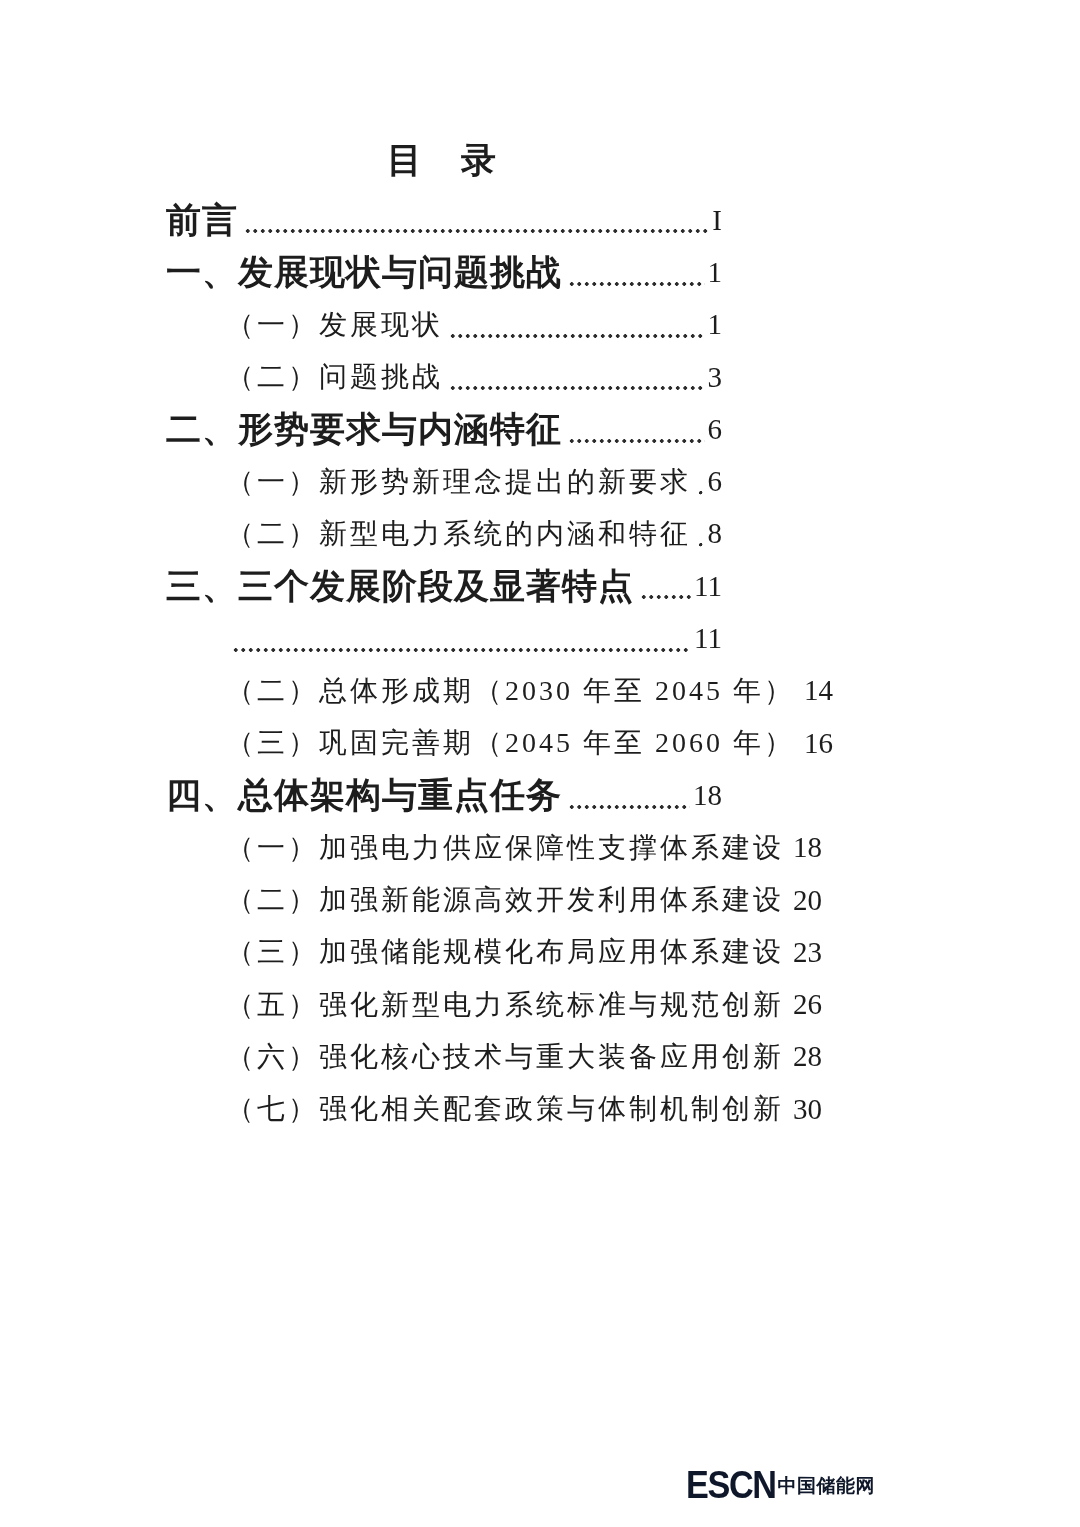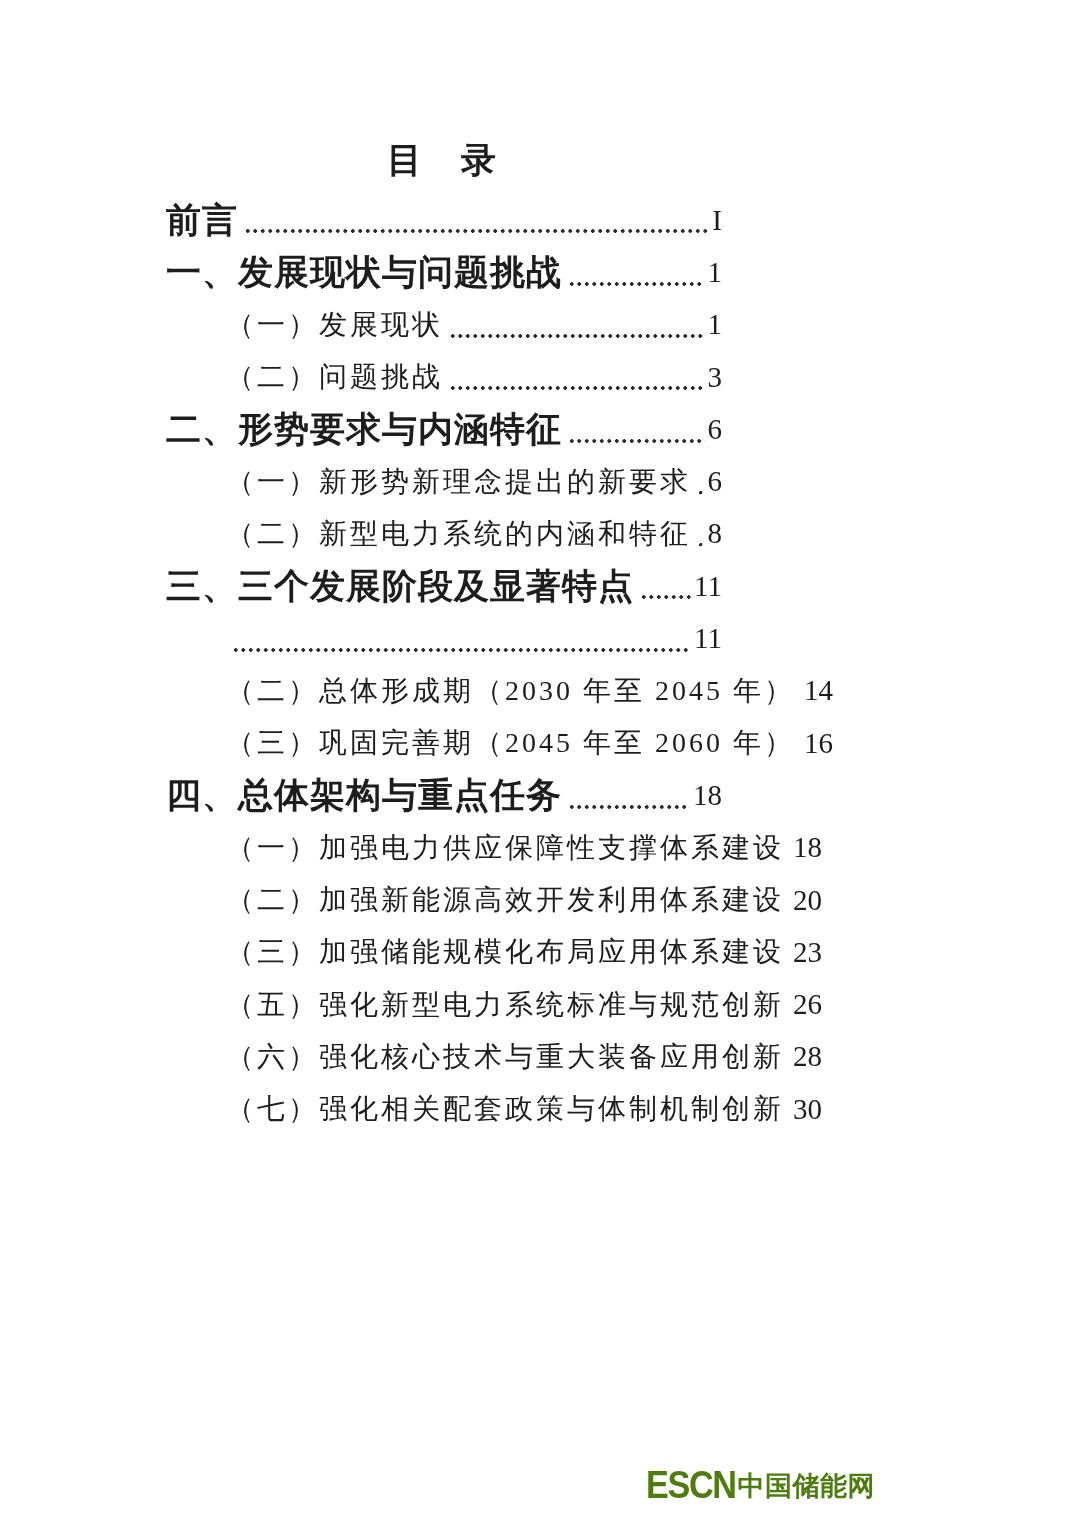--- a/index.html
+++ b/index.html
@@ -78,21 +78,21 @@
   .logo-en {
     font-family: "Liberation Sans", "DejaVu Sans", sans-serif;
     font-size: 38px;
     font-weight: 800;
     letter-spacing: -1.5px;
     transform: scaleX(0.9);
     transform-origin: right center;
   }
   .logo-cn {
     font-family: "Liberation Sans", "DejaVu Sans", sans-serif;
-    font-size: 27px;
+    font-size: 19px;
     font-weight: 800;
     margin-left: 2px;
     letter-spacing: 0.5px;
   }
 </style>
 </head>
 <body>
 
 <div class="page">
 
@@ -183,18 +183,18 @@
     <span class="leader"></span>
     <span class="pagenum">28</span>
   </div>
       <div class="row section">
     <span class="label">（七）强化相关配套政策与体制机制创新</span>
     <span class="leader"></span>
     <span class="pagenum">30</span>
   </div>
     </div>
 
-  <div class="footer-logo" style="color: #4d7c0f;">
+  <div class="footer-logo" style="color: #0f172a;">
     <span class="logo-en">ESCN</span>
     <span class="logo-cn">中国储能网</span>
   </div>
 
 </div>
 
 </body></html>

